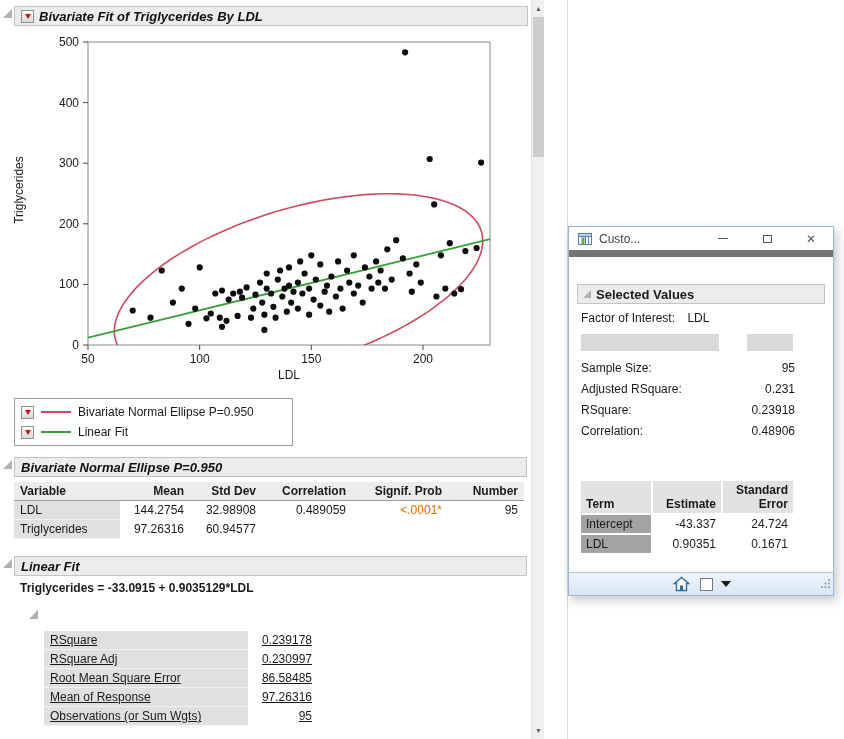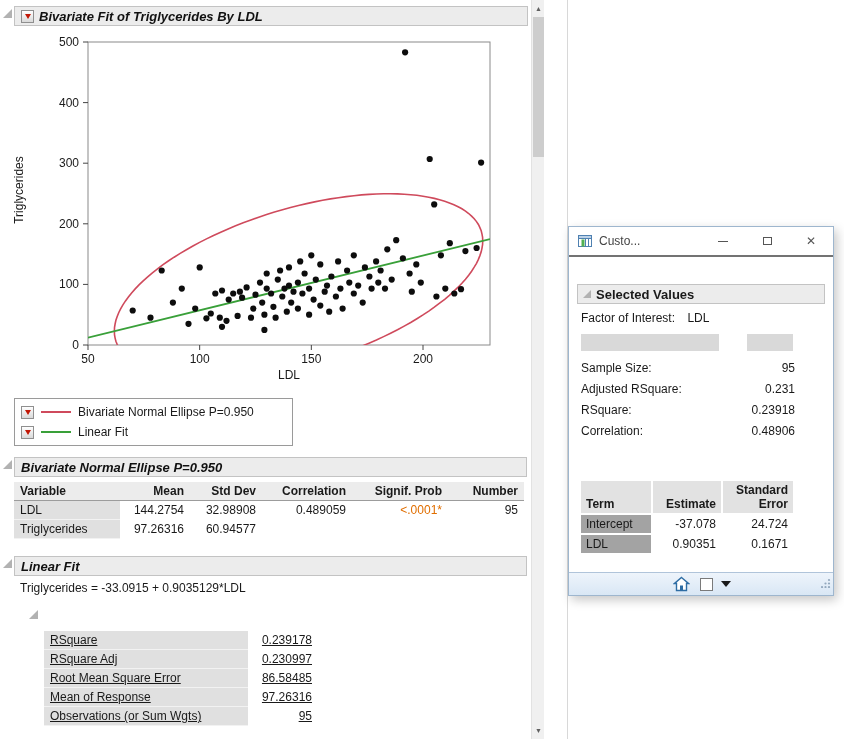--- a/index.html
+++ b/index.html
@@ -38,21 +38,21 @@
   #vscroll{position:absolute;left:531px;top:0;width:13px;height:739px;background:#f0f0f0;border-left:1px solid #e2e2e2;box-sizing:border-box;}
   .scr-arrow{position:absolute;left:0;width:13px;height:15px;display:flex;align-items:center;justify-content:center;font-size:7px;color:#606060;cursor:pointer;}
   #scr-thumb{position:absolute;left:1px;top:17px;width:11px;height:140px;background:#cdcdcd;cursor:pointer;}
 
   
   #divider{position:absolute;left:567px;top:0;width:1px;height:739px;background:#d8d8d8;}
 
   
   #dialog{position:absolute;left:568px;top:226px;width:266px;height:370px;background:#fff;
           border:1px solid #9eb6ce;box-shadow:3px 4px 10px rgba(0,0,0,0.22);box-sizing:border-box;z-index:5;}
-  #titlebar{height:30px;display:flex;align-items:center;padding-left:8px;border-bottom:2px solid #737373;box-sizing:border-box;}
+  #titlebar{height:30px;display:flex;align-items:center;padding-left:8px;border-bottom:7px solid #737373;box-sizing:border-box;}
   #title-text{margin-left:6px;color:#444;font-size:12px;}
   .capbtns{margin-left:auto;display:flex;height:29px;}
   .capbtn{width:44px;height:29px;display:flex;align-items:center;justify-content:center;color:#555;cursor:pointer;}
   .min-glyph{display:block;width:10px;height:1px;background:#555;}
   .max-glyph{display:block;width:9px;height:8px;border:1px solid #555;box-sizing:border-box;}
   .close-glyph{font-size:12px;color:#555;}
 
   .dlg-obar{position:absolute;left:8px;width:248px;height:20px;background:#ececec;border:1px solid #c3c3c3;
         display:flex;align-items:center;gap:5px;padding:0 5px;box-sizing:border-box;font-weight:bold;font-size:13px;cursor:pointer;}
   .graybox{position:absolute;height:17px;background:#d9d9d9;cursor:pointer;}
@@ -64,21 +64,21 @@
   table.param td.lbl{background:#a3a3a3;}
 
   #statusbar{position:absolute;left:0;bottom:0;width:264px;height:23px;
              background:linear-gradient(#eef4fb,#d9e7f5);border-top:1px solid #b0c4da;
              display:flex;align-items:center;box-sizing:border-box;}
   .sb-home{margin-left:104px;cursor:pointer;display:flex;align-items:center;}
   .sb-box{margin-left:10px;width:13px;height:13px;background:#fff;border:1px solid #7a7a7a;box-sizing:border-box;cursor:pointer;}
   .sb-drop{margin-left:8px;width:0;height:0;border-left:5px solid transparent;border-right:5px solid transparent;border-top:6px solid #1a1a1a;cursor:pointer;}
   .sb-grip{margin-left:auto;margin-right:2px;cursor:nwse-resize;}
 
-  .eqn{position:absolute;font-size:12px;color:#1a1a1a;}
+  .eqn{position:absolute;font-size:12px;color:#1a1a1a;font-weight:bold;}
 </style>
 </head>
 <body>
 
 <div id="screen">
 
   <span class="disc" style="left:3px;top:9px;"></span>
   <div class="obar" style="left:14px;top:6px;width:514px;">
     <span class="rtbtn">
         <span class="rtri"></span>
@@ -384,21 +384,21 @@
       <thead>
         <tr>
           <th class="lft">Term</th>
           <th class="num">Estimate</th>
           <th class="num" style="white-space:normal;">Standard Error</th>
         </tr>
       </thead>
       <tbody>
         <tr>
           <td class="lbl">Intercept</td>
-          <td class="num">-37.078</td>
+          <td class="num">-43.337</td>
           <td class="num">24.724</td>
         </tr>
         <tr>
           <td class="lbl">LDL</td>
           <td class="num">0.90351</td>
           <td class="num">0.1671</td>
         </tr>
       </tbody>
     </table>
 

